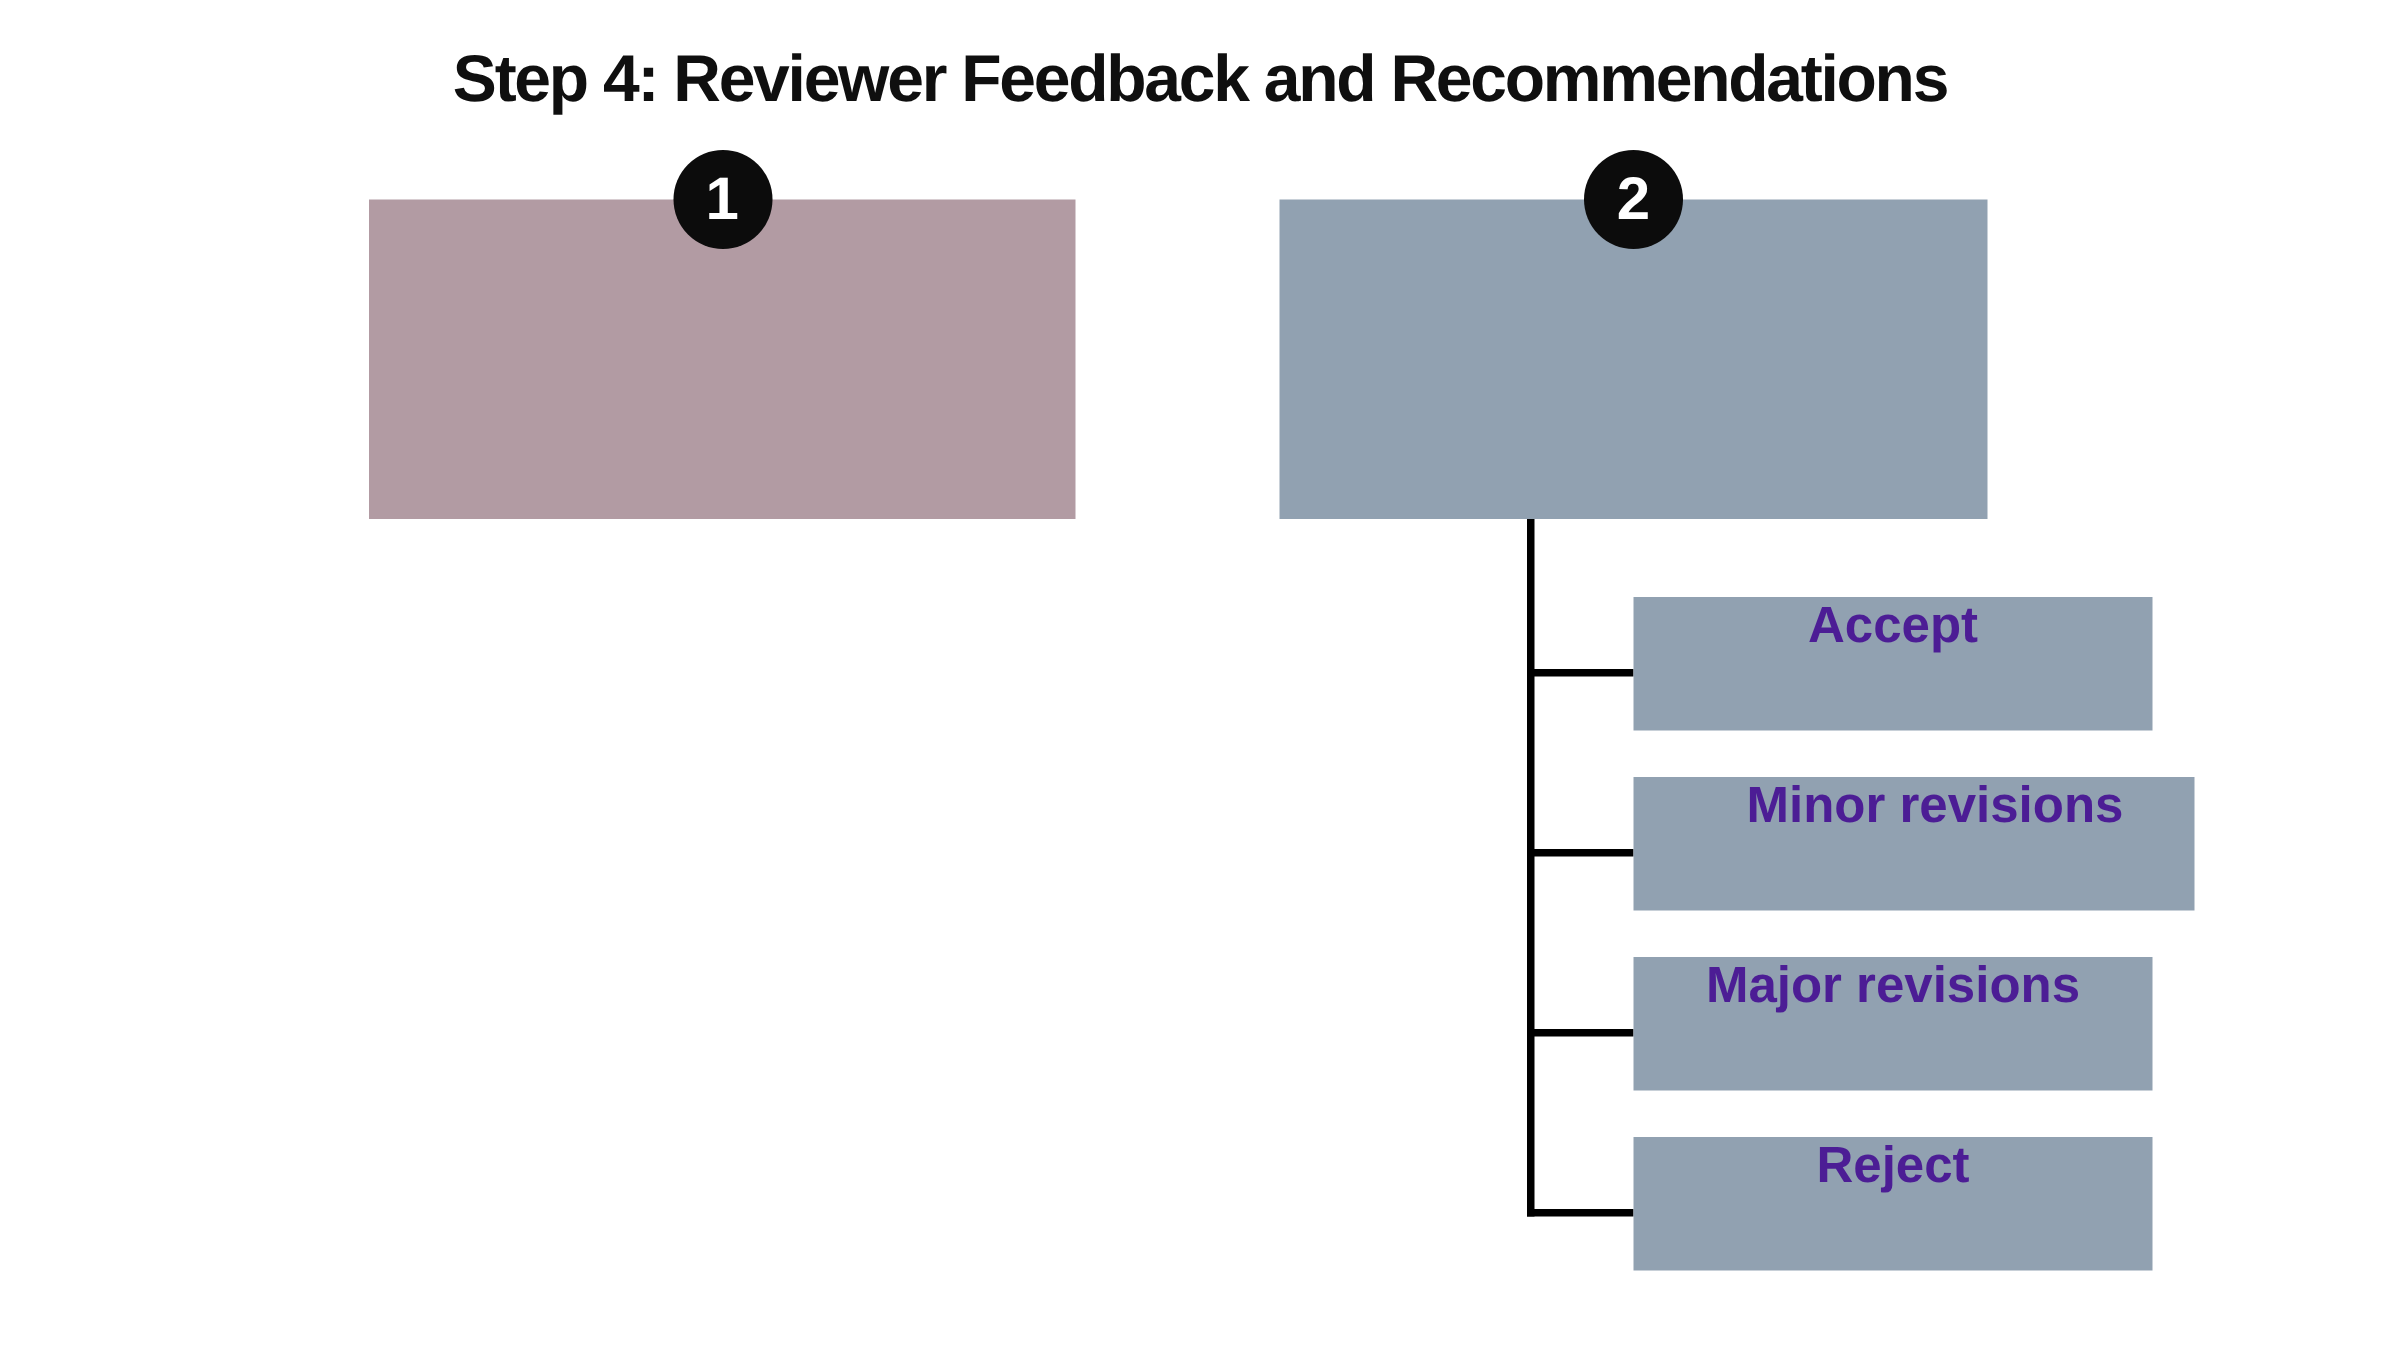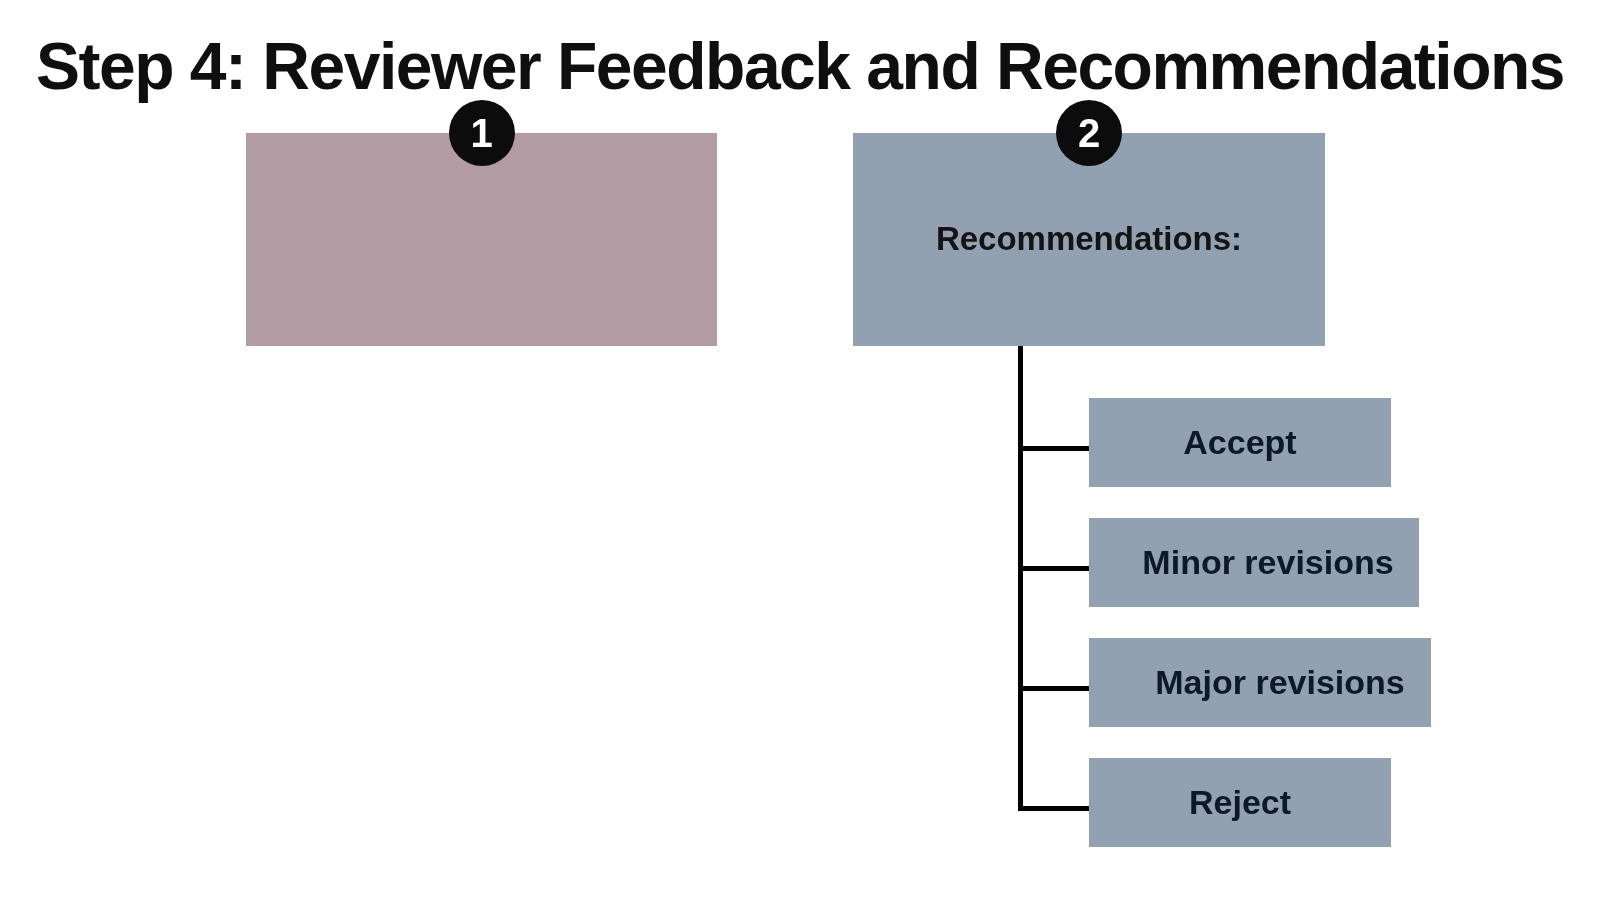--- a/index.html
+++ b/index.html
@@ -17,21 +17,21 @@
   body{
     width:1600px;height:900px;overflow:hidden;
     background:var(--background);
     font-family:"Liberation Sans", sans-serif;
   }
   .canvas{position:relative;width:1600px;height:900px;background:var(--background);}
 
   .title{
     position:absolute;top:28px;left:0;width:1600px;
     margin:0;text-align:center;
-    font-size:66px;font-weight:700;letter-spacing:-1.5px;
+    font-size:44px;font-weight:700;letter-spacing:-1.5px;
     color:var(--title_text);
   }
 
   .step-box{
     position:absolute;top:133px;height:213px;
     display:flex;align-items:center;justify-content:center;
     text-align:center;box-sizing:border-box;
   }
   .step-1{left:246px;width:471px;background:var(--step1_fill);}
   .step-2{left:853px;width:472px;background:var(--step2_fill);}
@@ -53,49 +53,49 @@
 
   .connector{position:absolute;background:var(--connector);}
   .trunk{left:1018px;top:346px;width:5px;height:465px;}
   .branch{left:1018px;width:71px;height:5px;}
   .branch-1{top:446px;}
   .branch-2{top:566px;}
   .branch-3{top:686px;}
   .branch-4{top:806px;}
 
   .option-box{
-    position:absolute;left:1089px;width:302px;height:89px;
+    position:absolute;left:1089px;width:346px;height:89px;
     background:var(--option_fill);
-    display:flex;align-items:center;justify-content:center;
+    display:flex;align-items:flex-start;justify-content:center;
     text-align:center;
-    font-size:34px;font-weight:700;color:#0f172a;
+    font-size:34px;font-weight:700;color:#4c1d95;
   }
   .option-1{top:398px;}
   .option-2{top:518px;padding-left:28px;}
-  .option-3{top:638px;padding-left:40px;}
+  .option-3{top:638px;}
   .option-4{top:758px;}
 </style>
 </head>
 <body>
 
 <div class="canvas">
 
   <h1 class="title">Step 4: Reviewer Feedback and Recommendations</h1>
 
   <div class="step-box step-1">
     <div class="badge">
       <span>1</span>
     </div>
   </div>
 
   <div class="step-box step-2">
     <div class="badge">
       <span>2</span>
     </div>
-    <p class="step-text"><strong>Recommendations:</strong> </p>
+    <p class="step-text"> </p>
   </div>
 
   <div class="connector trunk"></div>
   <div class="connector branch branch-1"></div>
   <div class="connector branch branch-2"></div>
   <div class="connector branch branch-3"></div>
   <div class="connector branch branch-4"></div>
 
   <div class="option-box option-1">
     <span>Accept</span>

